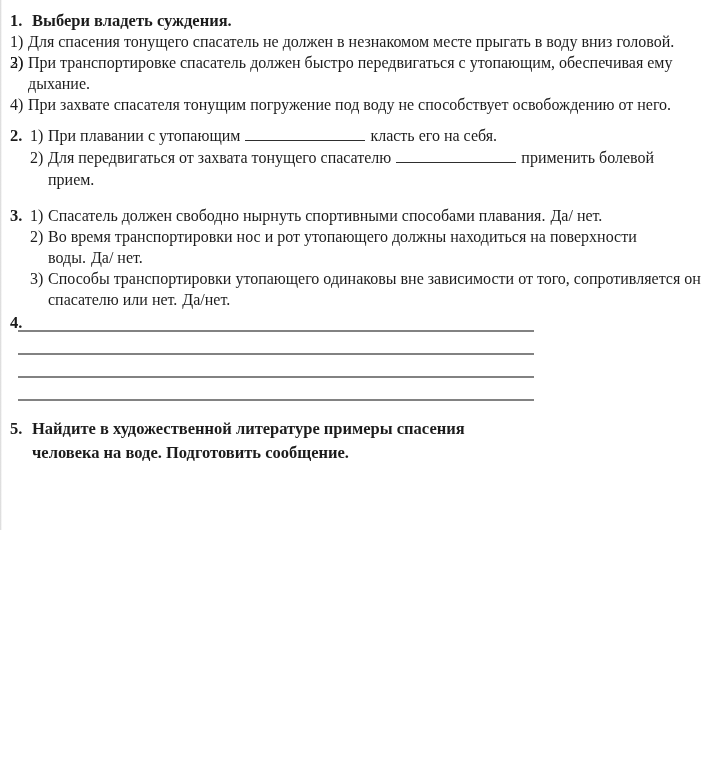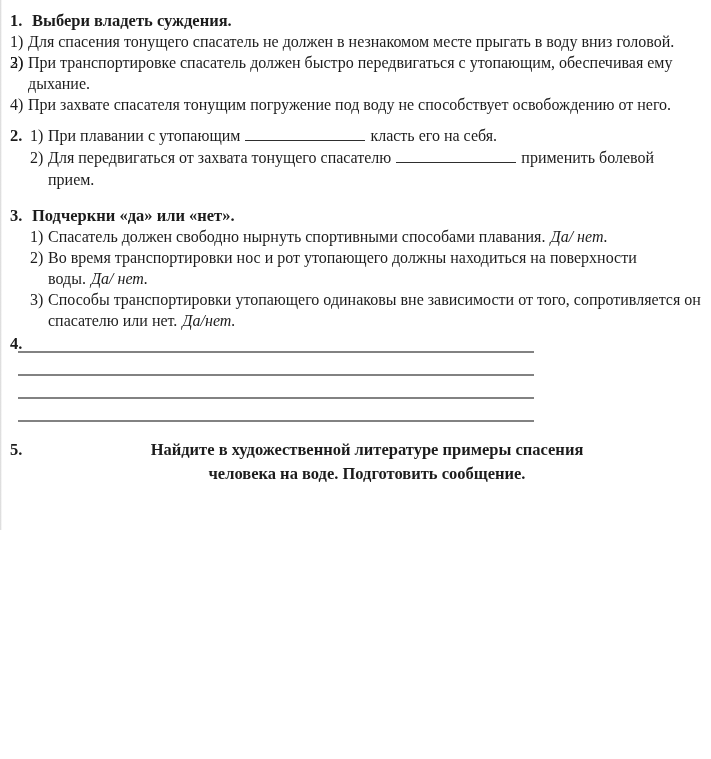--- a/index.html
+++ b/index.html
@@ -59,35 +59,34 @@
   .sec2 .item, .sec2 .sec-heading { line-height: 22px; }
   .blank {
     display: inline-block;
     width: 120px;
     height: 15px;
     border-bottom: 1.5px solid #2e2e2e;
     vertical-align: baseline;
     margin: 0 5px;
   }
   .choice {
-    font-style: italic;
     margin-left: 5px;
   }
   .answer-lines {
     margin: 0 0 0 8px;
     width: 516px;
   }
   .answer-line {
     height: 21px;
     border-bottom: 2px solid #828282;
   }
   .answer-lines .answer-line:first-child { height: 18px; }
   .sec5 { margin-top: 16px; }
   .sec5 .sec-heading { line-height: 24px; }
-  .title-line { display: block; text-align: center; }
+  .title-line { display: block; }
 </style>
 </head>
 <body>
 
 <div class="page">
   <div class="scan-edge"></div>
 
   <div class="section sec1">
     <div class="sec-heading">
       <span class="num">1.</span>
@@ -124,21 +123,20 @@
       <li class="item">
         <span class="inum">2)</span>
         <span>Для передвигаться от захвата тонущего спасателю</span><span class="blank"></span><span>применить болевой прием.</span>
       </li>
     </ul>
   </div>
 
   <div class="section sec3 indented" style="margin-bottom: 2px;">
     <div class="sec-heading">
       <span class="num">3.</span>
-      <span>Подчеркни «да» или «нет».</span>
     </div>
     <ul class="items">
       <li class="item">
         <span class="inum">1)</span>
         <span>Спасатель должен свободно нырнуть спортивными способами плавания.</span><span class="choice">Да/ нет.</span>
       </li>
       <li class="item">
         <span class="inum">2)</span>
         <span>Во время транспортировки нос и рот утопающего должны находиться на поверхности воды.</span><span class="choice">Да/ нет.</span>
       </li>

